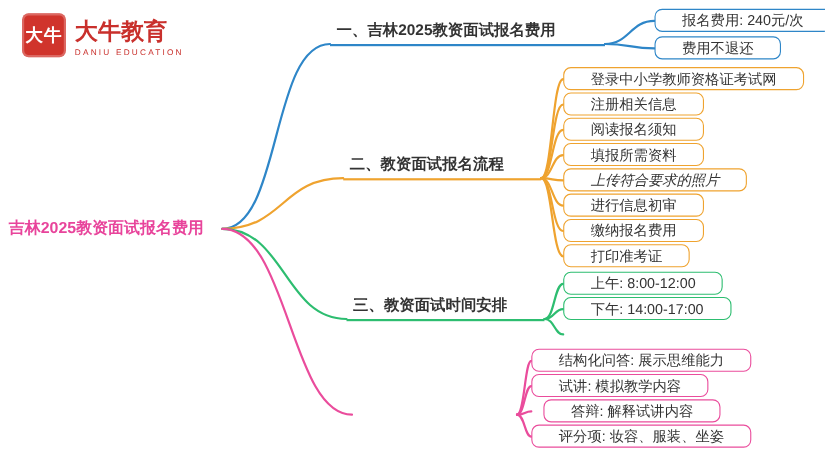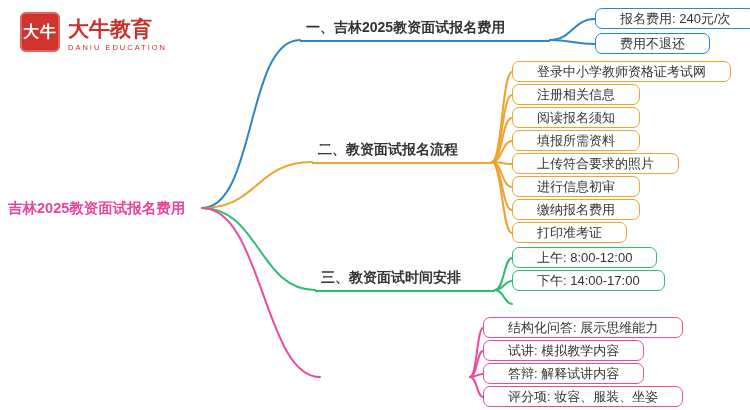--- a/index.html
+++ b/index.html
@@ -91,26 +91,26 @@
   <div class="branch" style="left:312px;top:139px;width:180px;border-color:#efa32f;">二、教资面试报名流程</div>
   <div class="branch" style="left:315px;top:267px;width:180px;border-color:#2dbd70;">三、教资面试时间安排</div>
 
   <div class="leaf c1" style="left:595px;top:8px;">报名费用: 240元/次</div>
   <div class="leaf c1" style="left:595px;top:33px;">费用不退还</div>
 
   <div class="leaf c2" style="left:512px;top:61px;">登录中小学教师资格证考试网</div>
   <div class="leaf c2" style="left:512px;top:84px;">注册相关信息</div>
   <div class="leaf c2" style="left:512px;top:107px;">阅读报名须知</div>
   <div class="leaf c2" style="left:512px;top:130px;">填报所需资料</div>
-  <div class="leaf c2" style="left:512px;top:153px;">上传符合要求的照片</div>
+  <div class="leaf c2" style="left:512px;top:153px;font-style:italic;">上传符合要求的照片</div>
   <div class="leaf c2" style="left:512px;top:199px;">缴纳报名费用</div>
   <div class="leaf c2" style="left:512px;top:176px;">进行信息初审</div>
   <div class="leaf c2" style="left:512px;top:222px;">打印准考证</div>
 
   <div class="leaf c3" style="left:512px;top:247px;">上午: 8:00-12:00</div>
   <div class="leaf c3" style="left:512px;top:270px;">下午: 14:00-17:00</div>
 
   <div class="leaf c4" style="left:483px;top:317px;">结构化问答: 展示思维能力</div>
   <div class="leaf c4" style="left:483px;top:340px;">试讲: 模拟教学内容</div>
-  <div class="leaf c4" style="left:483px;top:363px;">答辩: 解释试讲内容</div>
+  <div class="leaf c4" style="left:494px;top:363px;">答辩: 解释试讲内容</div>
   <div class="leaf c4" style="left:483px;top:386px;">评分项: 妆容、服装、坐姿</div>
 
 </div>
 
 </body></html>

